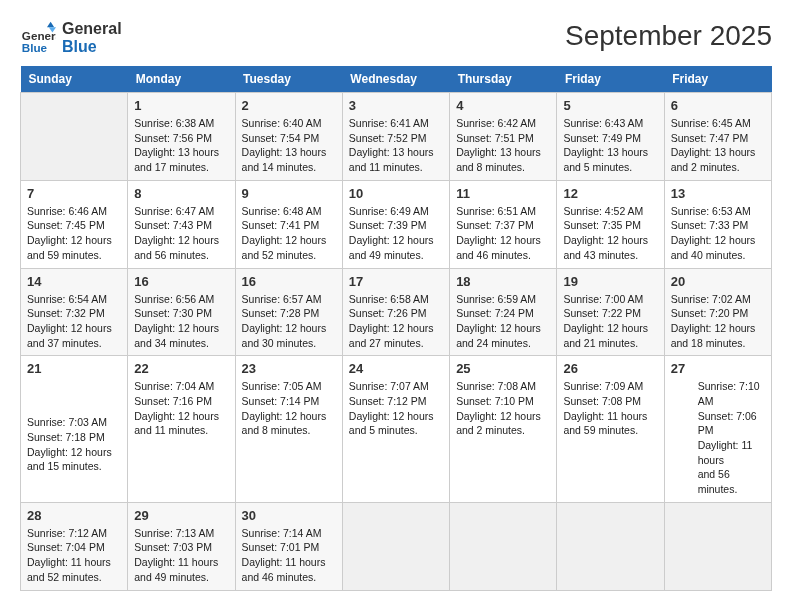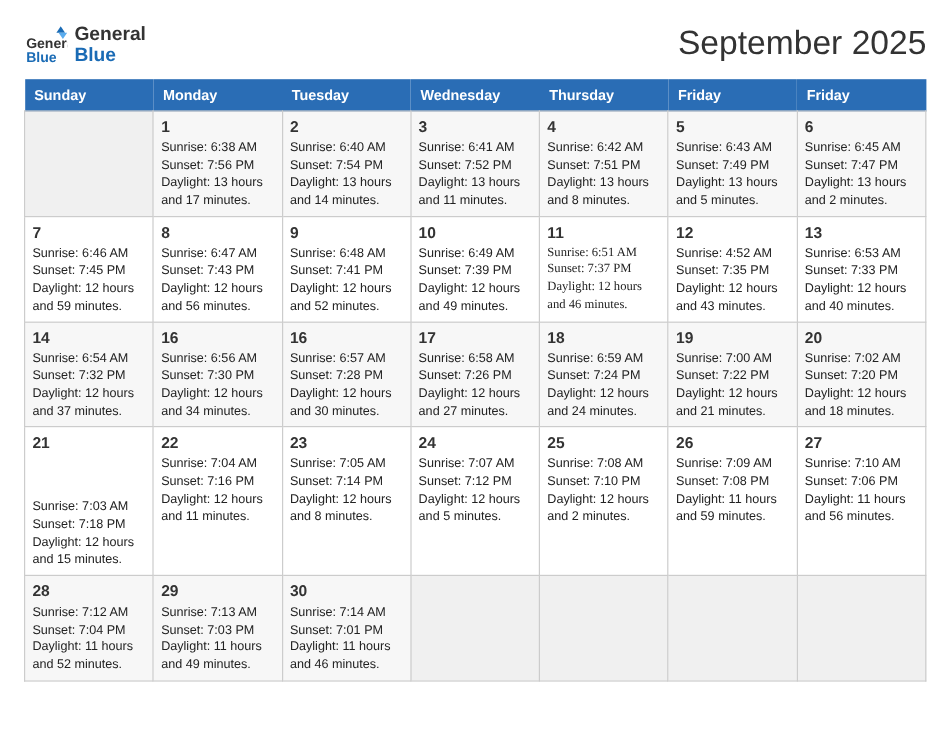--- a/index.html
+++ b/index.html
@@ -185,21 +185,21 @@
         </td>
         <td>
           <div class="day-number">10</div>
           <div class="day-info" style="white-space: pre-line;">Sunrise: 6:49 AM
 Sunset: 7:39 PM
 Daylight: 12 hours
 and 49 minutes.</div>
         </td>
         <td>
           <div class="day-number">11</div>
-          <div class="day-info" style="white-space: pre-line; font-family: Liberation Serif, serif;">Sunrise: 6:51 AM
+          <div class="day-info" style="white-space: pre-line;">Sunrise: 6:51 AM
 Sunset: 7:37 PM
 Daylight: 12 hours
 and 46 minutes.</div>
         </td>
         <td>
           <div class="day-number">12</div>
           <div class="day-info" style="white-space: pre-line;">Sunrise: 4:52 AM
 Sunset: 7:35 PM
 Daylight: 12 hours
 and 43 minutes.</div>
@@ -301,21 +301,21 @@
         </td>
         <td>
           <div class="day-number">26</div>
           <div class="day-info" style="white-space: pre-line;">Sunrise: 7:09 AM
 Sunset: 7:08 PM
 Daylight: 11 hours
 and 59 minutes.</div>
         </td>
         <td>
           <div class="day-number">27</div>
-          <div class="day-info" style="white-space: pre-line;">Sunrise: 7:10 AM
+          <div class="day-info" style="white-space: pre-line; margin-left: 27px;">Sunrise: 7:10 AM
 Sunset: 7:06 PM
 Daylight: 11 hours
 and 56 minutes.</div>
         </td>
       </tr>
       <tr>
         <td>
           <div class="day-number">28</div>
           <div class="day-info" style="white-space: pre-line;">Sunrise: 7:12 AM
 Sunset: 7:04 PM

